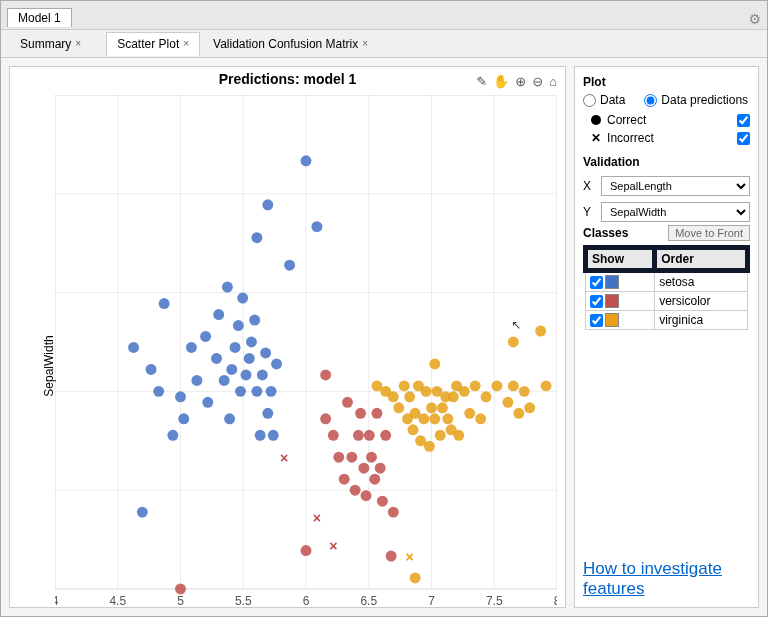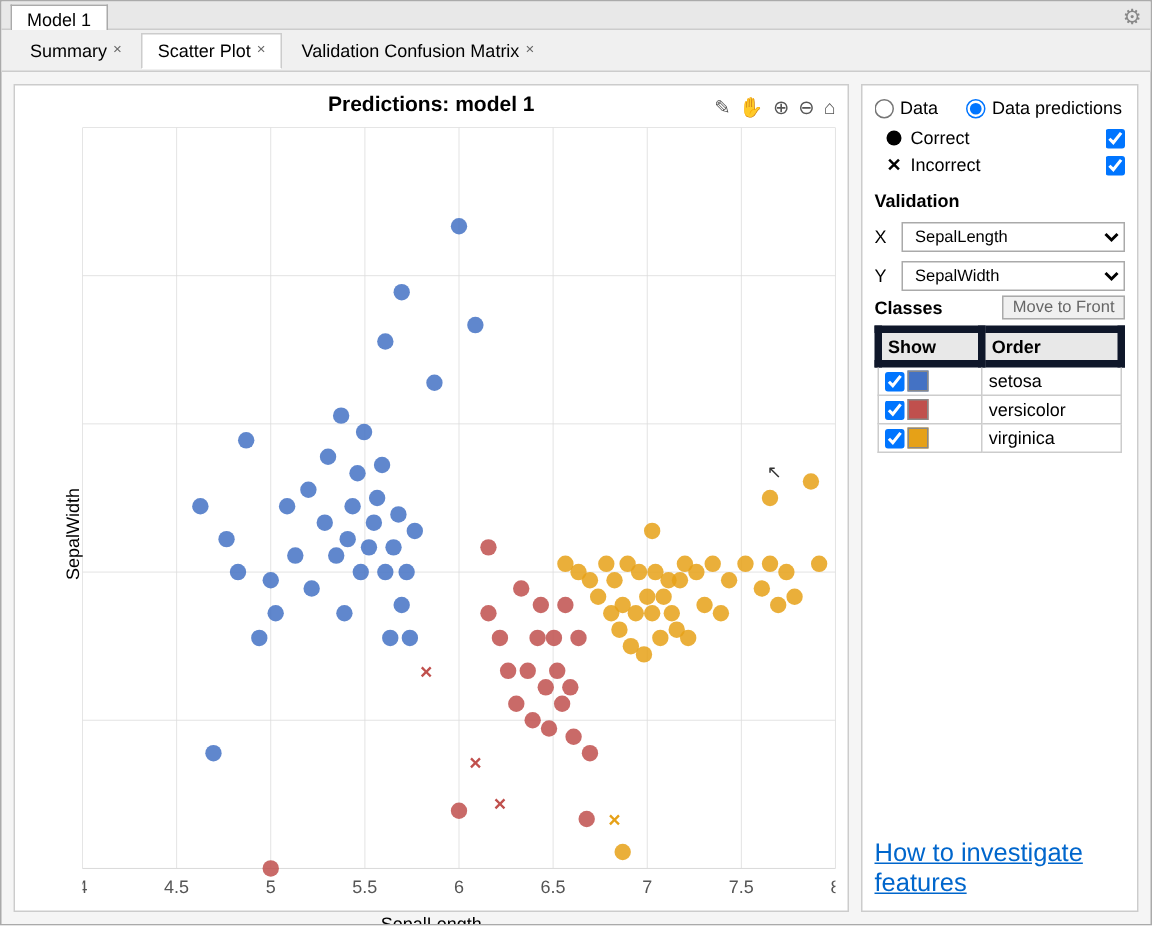--- a/index.html
+++ b/index.html
@@ -1,26 +1,26 @@
 <!DOCTYPE html>
 <html><head>
   <meta charset="utf-8">
   <style>
     * { box-sizing: border-box; margin: 0; padding: 0; }
     body { font-family: Arial, sans-serif; font-size: 12px; background: #f0f0f0; width: 768px; height: 617px; overflow: hidden; }
 
     .window { width: 768px; height: 617px; background: #f5f5f5; display: flex; flex-direction: column; border: 1px solid #aaa; }
 
-    .title-bar { background: #e8e8e8; border-bottom: 1px solid #ccc; display: flex; align-items: flex-start; padding: 2px 6px; height: 19px; }
+    .title-bar { background: #e8e8e8; border-bottom: 1px solid #ccc; display: flex; align-items: flex-end; padding: 2px 6px; height: 29px; }
     .title-tab { background: white; border: 1px solid #aaa; border-bottom: none; padding: 2px 10px; font-size: 12px; margin-right: 2px; }
     .title-settings { margin-left: auto; color: #888; font-size: 14px; }
 
     .tab-bar { background: #f0f0f0; border-bottom: 1px solid #ccc; display: flex; align-items: center; height: 28px; padding: 0 8px; }
     .tab { padding: 4px 10px; font-size: 12px; cursor: pointer; border: 1px solid transparent; margin-right: 2px; display: flex; align-items: center; gap: 4px; }
-    .tab.active { background: white; border: 1px solid #ccc; border-bottom: 1px solid white; }
+    .tab.active { background: white; border: 1px solid #ccc; border-bottom: 1px solid white; margin-left: 12px; }
     .tab-close { font-size: 10px; color: #666; cursor: pointer; }
 
     .main-content { display: flex; flex: 1; overflow: hidden; }
 
     .plot-area { flex: 1; background: white; border: 1px solid #ccc; margin: 8px 4px 8px 8px; position: relative; display: flex; flex-direction: column; }
 
     .plot-title { text-align: center; font-size: 14px; font-weight: bold; padding-bottom: 4px; }
 
     .chart-container { flex: 1; position: relative; padding: 4px 8px 30px 45px; }
 
@@ -252,20 +252,21 @@
 
           <text x="325" y="425" text-anchor="middle" font-size="13" fill="#e6a117" font-weight="bold">×</text>
 
           <text x="418" y="213" font-size="11" fill="#333">↖</text>
         </svg>
       </div>
     </div>
 
     <div class="side-panel">
 
+      <div class="section-title">Plot</div>
 
       <div class="radio-group">
         <div class="radio-row">
           <input type="radio" name="plot-type" style="">
           <span>Data</span>
         </div>
         <div class="radio-row">
           <input type="radio" name="plot-type" checked="" style="">
           <span>Data predictions</span>
         </div>

